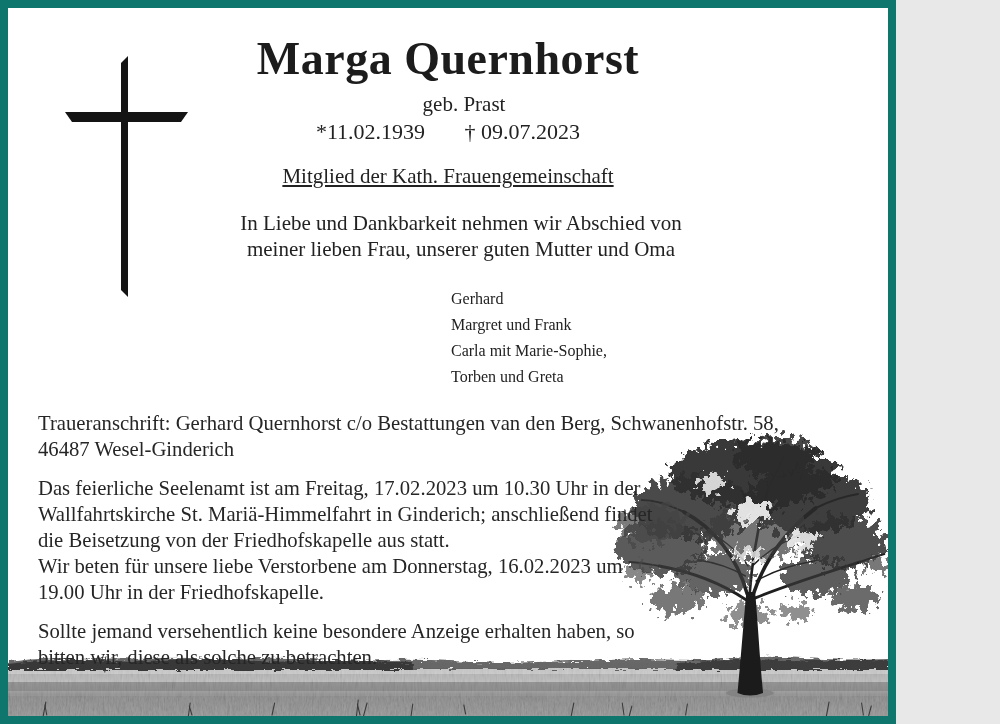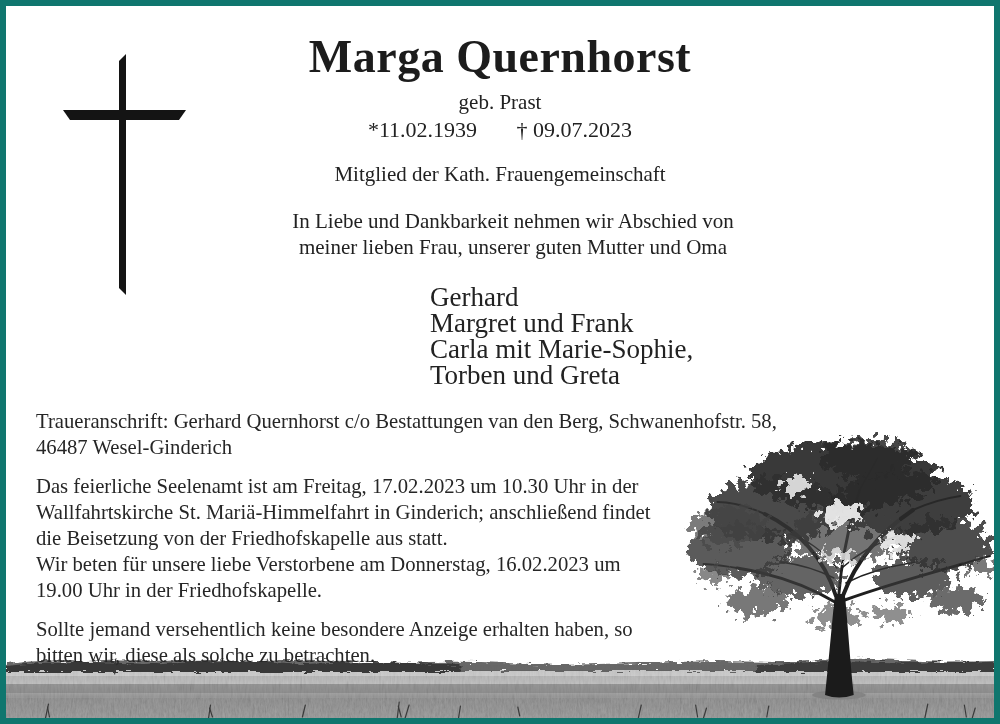--- a/index.html
+++ b/index.html
@@ -1,37 +1,37 @@
 <!DOCTYPE html>
 <html><head>
 <meta charset="utf-8">
 <style>
   html,body{margin:0;padding:0;background:#e8e8e8;}
   .page{
-    position:relative;width:1000px;height:724px;box-sizing:border-box;
-    background:#fff;border:6px solid #0f766e;overflow:hidden;
+    position:relative;width:896px;height:724px;box-sizing:border-box;
+    background:#fff;border:8px solid #0f766e;overflow:hidden;
     font-family:"Liberation Serif","DejaVu Serif",serif;color:#222;
   }
   .landscape{position:absolute;left:0;bottom:0;width:100%;height:300px;display:block;}
   .cross{position:absolute;left:55px;top:46px;width:130px;height:248px;}
   .name{
     position:absolute;left:0;top:24px;width:100%;margin:0;text-align:center;
     font-size:46px;font-weight:bold;letter-spacing:.5px;color:#1c1c1c;
   }
-  .maiden{position:absolute;left:0;top:84px;width:100%;text-align:center;font-size:21px;}
+  .maiden{position:absolute;left:0;top:84px;width:100%;text-align:center;font-size:21px;padding-left:16px;}
   .dates{position:absolute;left:0;top:111px;width:100%;text-align:center;font-size:22px;}
   .dates .death{margin-left:34px;}
-  .membership{position:absolute;left:0;top:156px;width:100%;text-align:center;font-size:21px;}
+  .membership{position:absolute;left:0;top:156px;width:100%;text-align:center;font-size:21px;text-decoration:underline;}
   .intro{
     position:absolute;left:13px;top:202px;width:100%;text-align:center;
     font-size:21px;line-height:26px;white-space:pre-line;
   }
   .mourners{
-    position:absolute;left:424px;top:278px;
-    font-size:27px;line-height:26px;white-space:pre-line;
+    position:absolute;left:443px;top:278px;
+    font-size:16px;line-height:26px;white-space:pre-line;
   }
   .block{
     position:absolute;left:30px;font-size:22px;line-height:26px;white-space:pre-line;
     transform:scaleX(.94);transform-origin:left top;color:#262626;
   }
   .address{top:402px;}
   .service{top:467px;}
   .note{top:610px;}
   .txt{z-index:2;}
 </style>

